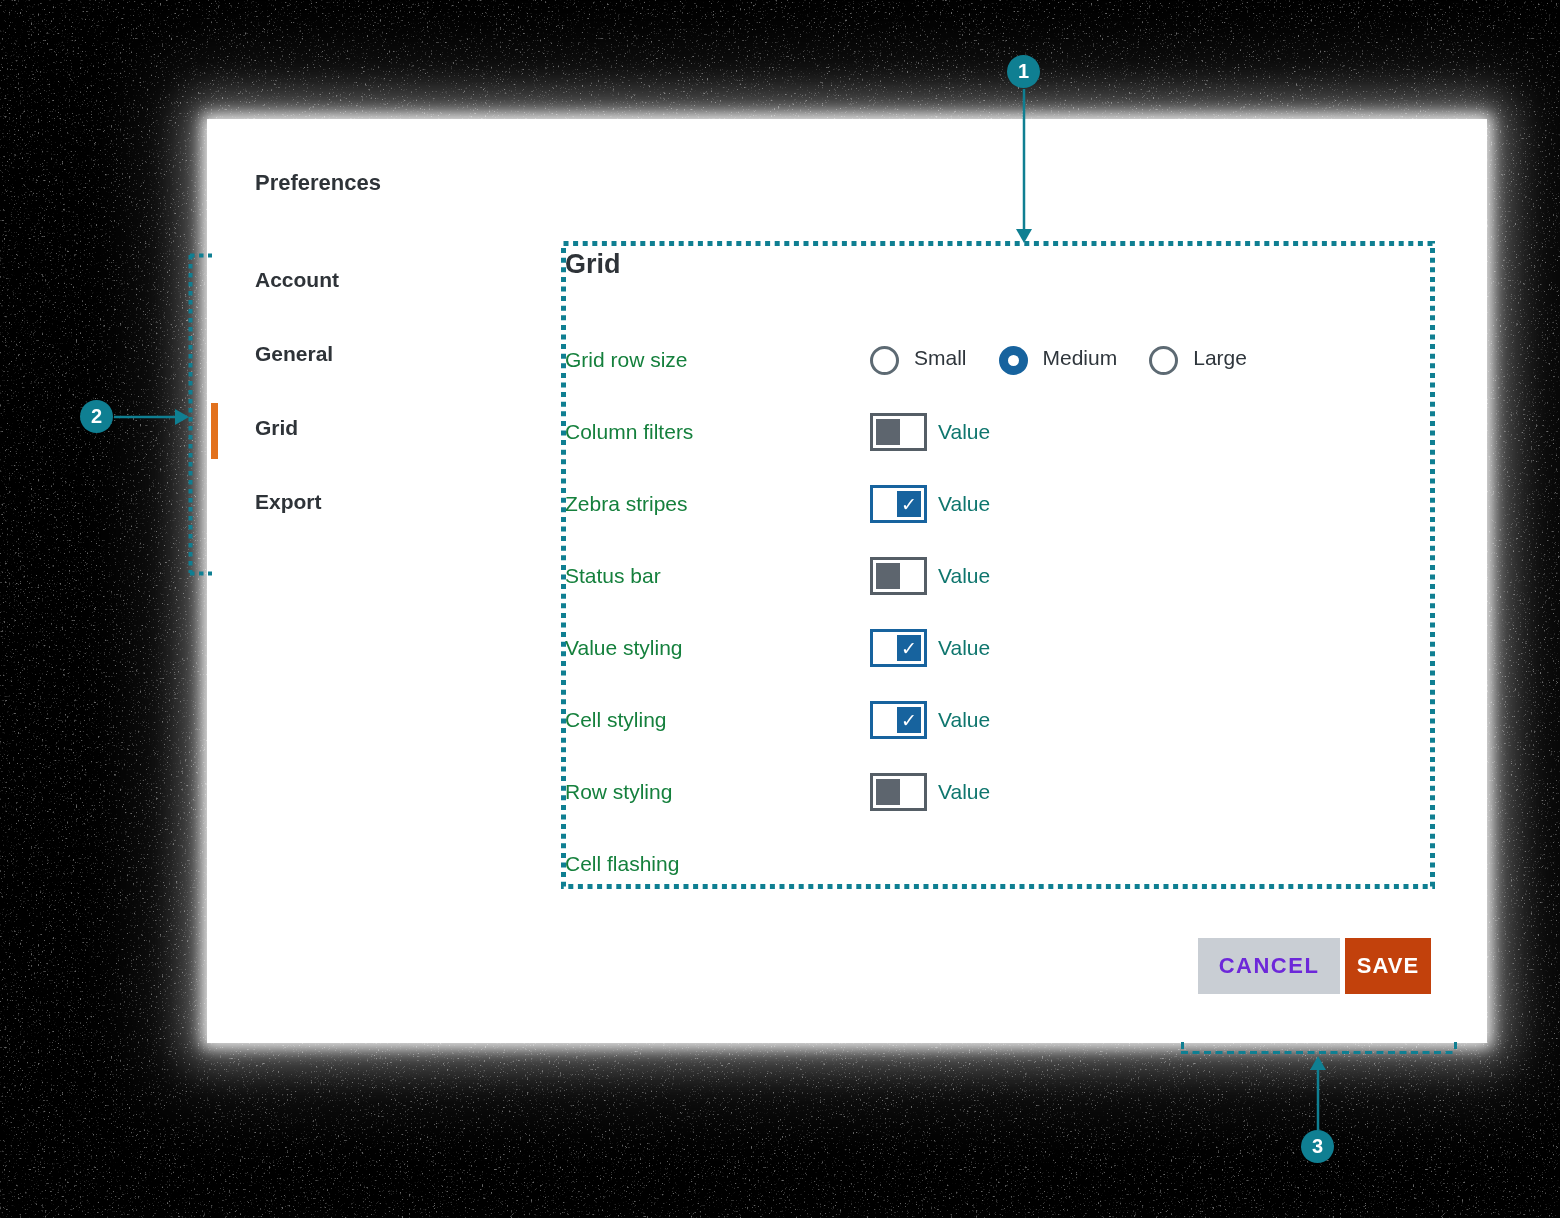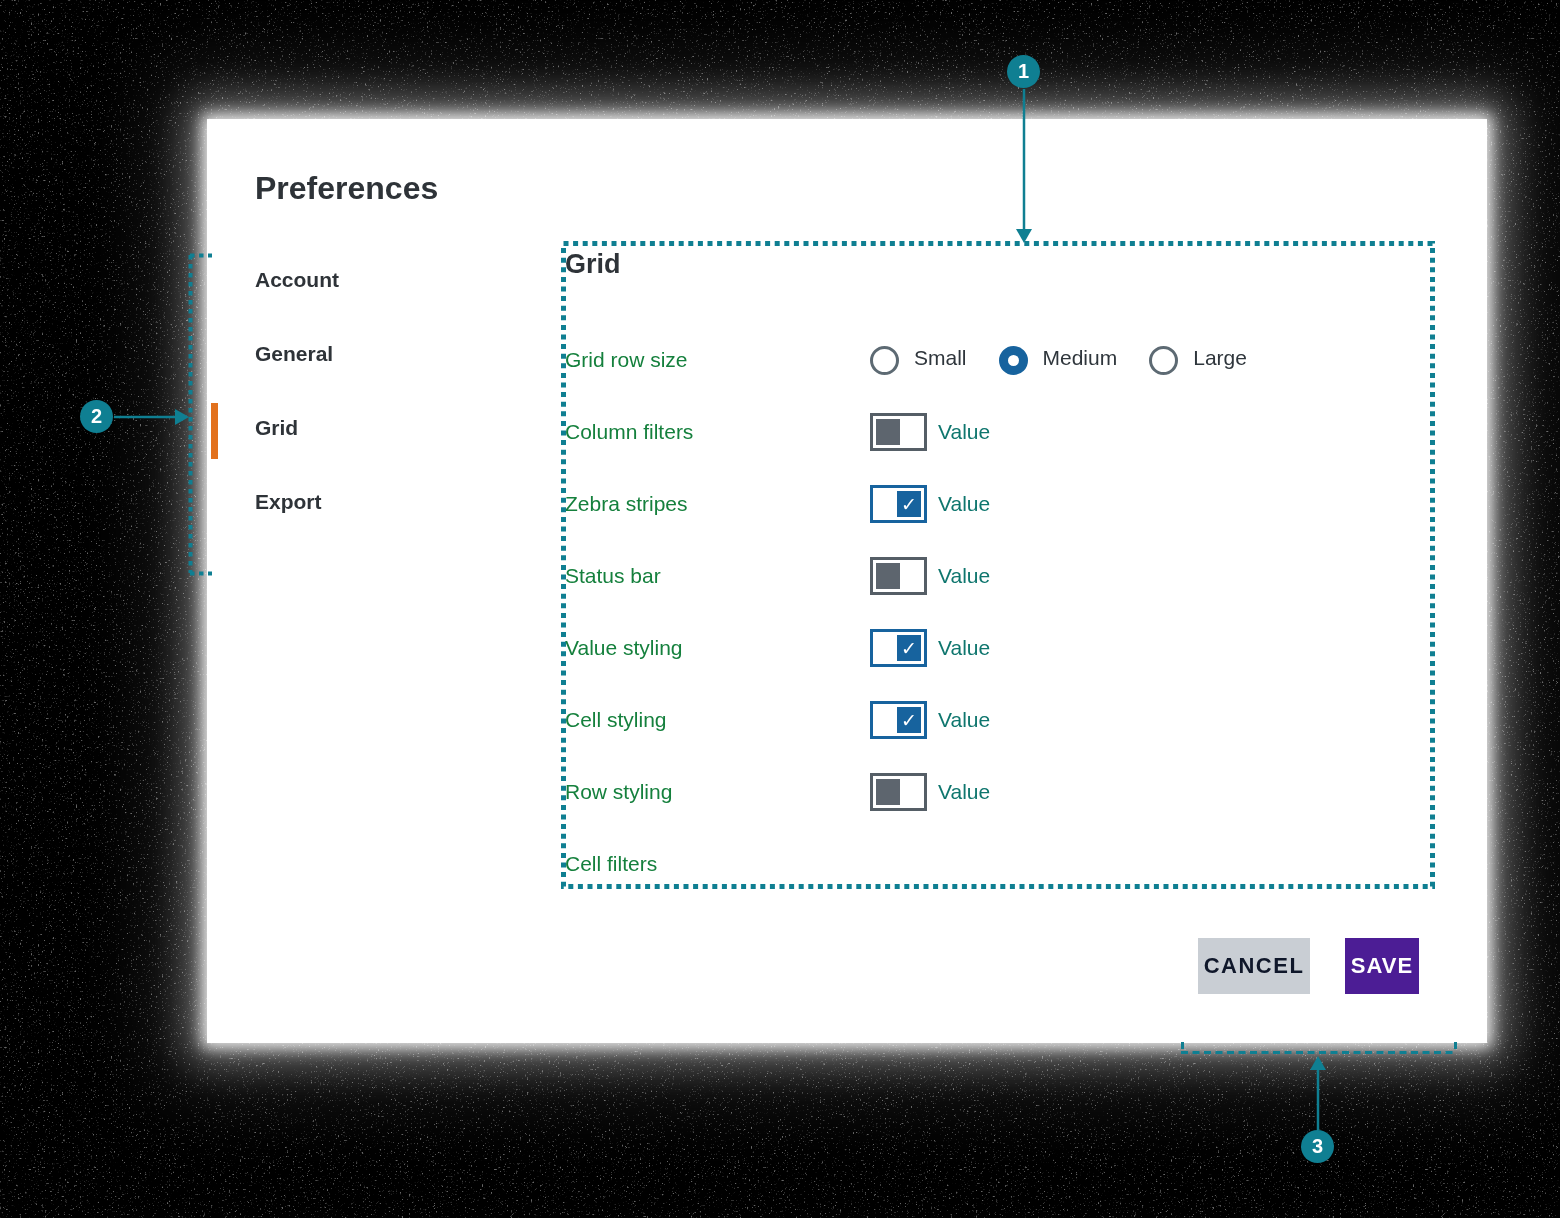--- a/index.html
+++ b/index.html
@@ -14,21 +14,21 @@
   #noise{position:absolute;left:0;top:0;z-index:0;}
 
   
   .card{
     left:207px;top:119px;width:1280px;height:924px;background:#ffffff;z-index:2;
     box-shadow:0 0 14px 5px rgba(255,255,255,.85),
                0 0 38px 18px rgba(255,255,255,.38),
                0 0 80px 40px rgba(255,255,255,.14);
   }
 
-  .page-title{left:255px;top:170px;font-size:32px;font-weight:700;color:#2e3338;z-index:5;}
+  .page-title{left:255px;top:170px;font-size:22px;font-weight:700;color:#2e3338;z-index:5;}
 
   .side-item{left:255px;width:200px;height:32px;font-size:21px;font-weight:600;color:#2e3338;
     z-index:5;display:flex;align-items:flex-start;cursor:pointer;}
   .sel-bar{left:211px;top:403px;width:7px;height:56px;background:#e2711d;z-index:5;}
 
   .panel-heading{left:565px;top:249px;font-size:27px;font-weight:600;color:#2e3338;z-index:5;}
 
   .rows{left:565px;top:324px;width:868px;z-index:5;}
   .row{height:72px;display:flex;align-items:center;}
   .row-label{width:305px;font-size:21px;color:#15803d;flex:0 0 305px;}
@@ -42,22 +42,22 @@
 
   .toggle{width:51px;height:32px;border:3px solid #555e66;background:#fff;position:relative;cursor:pointer;flex:0 0 auto;}
   .toggle .knob{position:absolute;top:3px;width:24px;height:26px;background:#5d656e;left:3px;}
   .toggle.on{border-color:#17639e;}
   .toggle.on .knob{left:auto;right:3px;background:#17639e;color:#fff;font-size:19px;font-weight:700;
     display:flex;align-items:center;justify-content:center;}
   .value-text{font-size:21px;color:#0f766e;margin-left:11px;}
 
   .btn{top:938px;height:56px;z-index:5;display:flex;align-items:center;justify-content:center;
     font-size:22px;font-weight:600;letter-spacing:1.5px;cursor:pointer;}
-  .btn-cancel{left:1198px;width:112px;background:#c9ced4;color:#0f172a;}
-  .btn-save{left:1345px;width:74px;background:#4c1d95;color:#fff;letter-spacing:1px;}
+  .btn-cancel{left:1198px;width:142px;background:#c9ced4;color:#6d28d9;}
+  .btn-save{left:1345px;width:86px;background:#c2410c;color:#fff;letter-spacing:1px;}
 
   
   #ann-svg{position:absolute;left:0;top:0;z-index:6;pointer-events:none;}
   .badge{width:33px;height:33px;border-radius:50%;background:#0f7f92;color:#fff;z-index:7;
     display:flex;align-items:center;justify-content:center;font-size:20px;font-weight:600;}
 </style>
 </head>
 <body>
 
 <svg id="noise" width="1560" height="1218">
@@ -162,21 +162,21 @@
     <div class="row-label">Row styling</div>
     <div class="controls">
       <div class="toggle">
           <span class="knob"></span>
         </div>
       <span class="value-text">Value</span>
     </div>
   </div>
 
   <div class="row">
-    <div class="row-label">Cell filters</div>
+    <div class="row-label">Cell flashing</div>
   </div>
 
 </div>
 
 <div class="abs btn btn-cancel">CANCEL</div>
 <div class="abs btn btn-save">SAVE</div>
 
 <svg id="ann-svg" width="1560" height="1218">
 
   <rect x="563.5" y="243.5" width="869" height="643" fill="none" stroke="#0f7f92" stroke-width="5" stroke-dasharray="5 4.6"></rect>

